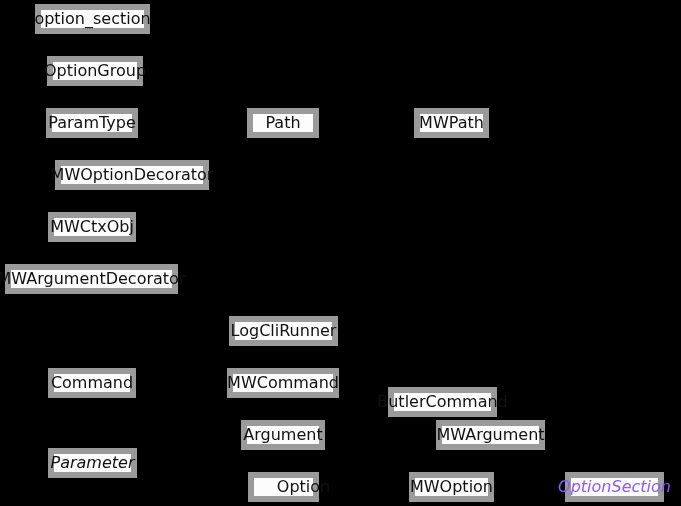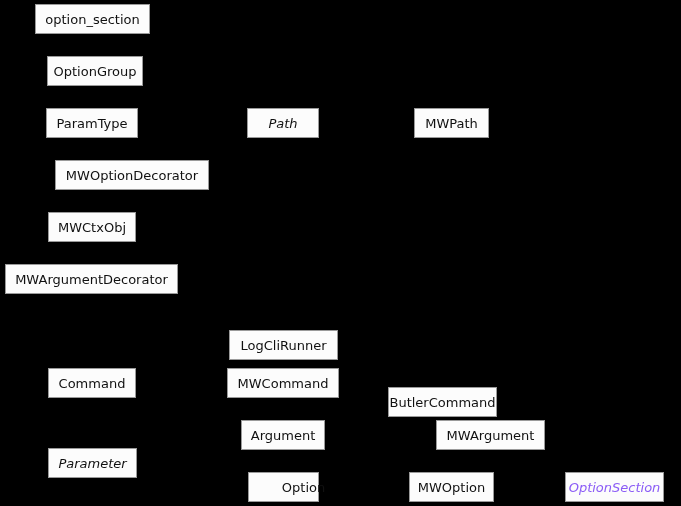--- a/index.html
+++ b/index.html
@@ -12,45 +12,45 @@
     width: 681px;
     height: 506px;
     background: #000000;
     overflow: hidden;
     font-family: "DejaVu Sans", sans-serif;
   }
   .node {
     position: absolute;
     box-sizing: border-box;
     background: #fcfcfc;
-    border: 1px solid #701a75;
+    border: 6px solid #701a75;
     color: #111111;
-    font-size: 13px;
+    font-size: 16px;
     line-height: 1;
     display: flex;
     align-items: center;
     justify-content: center;
     text-align: left;
     white-space: nowrap;
     letter-spacing: 0px;
   }
 </style>
 </head>
 <body>
 
 <div id="diagram" style="width: 681px; height: 506px; background: rgb(0, 0, 0);">
     <div class="node" style="left: 35px; top: 4px; width: 115px; height: 30px; background: rgb(252, 252, 252); border-color: rgb(154, 154, 154); color: rgb(17, 17, 17);">option_section</div>
     <div class="node" style="left: 47px; top: 56px; width: 96px; height: 30px; background: rgb(252, 252, 252); border-color: rgb(154, 154, 154); color: rgb(17, 17, 17);">OptionGroup</div>
     <div class="node" style="left: 46px; top: 108px; width: 92px; height: 30px; background: rgb(252, 252, 252); border-color: rgb(154, 154, 154); color: rgb(17, 17, 17);">ParamType</div>
-    <div class="node" style="left: 247px; top: 108px; width: 72px; height: 30px; background: rgb(252, 252, 252); border-color: rgb(154, 154, 154); color: rgb(17, 17, 17); font-style: italic;">Path</div>
+    <div class="node" style="left: 247px; top: 108px; width: 72px; height: 30px; background: rgb(252, 252, 252); border-color: rgb(154, 154, 154); color: rgb(17, 17, 17);">Path</div>
     <div class="node" style="left: 414px; top: 108px; width: 75px; height: 30px; background: rgb(252, 252, 252); border-color: rgb(154, 154, 154); color: rgb(17, 17, 17);">MWPath</div>
     <div class="node" style="left: 15px; top: 160px; width: 154px; height: 30px; background: rgb(252, 252, 252); border-color: rgb(154, 154, 154); color: rgb(17, 17, 17); margin-left: 40px;">MWOptionDecorator</div>
     <div class="node" style="left: 48px; top: 212px; width: 88px; height: 30px; background: rgb(252, 252, 252); border-color: rgb(154, 154, 154); color: rgb(17, 17, 17);">MWCtxObj</div>
     <div class="node" style="left: 5px; top: 264px; width: 173px; height: 30px; background: rgb(252, 252, 252); border-color: rgb(154, 154, 154); color: rgb(17, 17, 17);">MWArgumentDecorator</div>
-    <div class="node" style="left: 229px; top: 316px; width: 109px; height: 30px; background: rgb(252, 252, 252); border-color: rgb(154, 154, 154); color: rgb(17, 17, 17); margin-top: 14px;">LogCliRunner</div>
+    <div class="node" style="left: 229px; top: 316px; width: 109px; height: 30px; background: rgb(252, 252, 252); border-color: rgb(154, 154, 154); color: rgb(17, 17, 17);">LogCliRunner</div>
     <div class="node" style="left: 48px; top: 368px; width: 88px; height: 30px; background: rgb(252, 252, 252); border-color: rgb(154, 154, 154); color: rgb(17, 17, 17);">Command</div>
     <div class="node" style="left: 227px; top: 368px; width: 112px; height: 30px; background: rgb(252, 252, 252); border-color: rgb(154, 154, 154); color: rgb(17, 17, 17);">MWCommand</div>
     <div class="node" style="left: 388px; top: 387px; width: 109px; height: 30px; background: rgb(252, 252, 252); border-color: rgb(154, 154, 154); color: rgb(17, 17, 17);">ButlerCommand</div>
     <div class="node" style="left: 241px; top: 420px; width: 84px; height: 30px; background: rgb(252, 252, 252); border-color: rgb(154, 154, 154); color: rgb(17, 17, 17);">Argument</div>
     <div class="node" style="left: 397px; top: 420px; width: 109px; height: 30px; background: rgb(252, 252, 252); border-color: rgb(154, 154, 154); color: rgb(17, 17, 17); margin-left: 39px;">MWArgument</div>
     <div class="node" style="left: 48px; top: 448px; width: 89px; height: 30px; background: rgb(252, 252, 252); border-color: rgb(154, 154, 154); color: rgb(17, 17, 17); font-style: italic;">Parameter</div>
     <div class="node" style="left: 248px; top: 472px; width: 71px; height: 30px; background: rgb(252, 252, 252); border-color: rgb(154, 154, 154); color: rgb(17, 17, 17); padding-left: 40px;">Option</div>
     <div class="node" style="left: 409px; top: 472px; width: 85px; height: 30px; background: rgb(252, 252, 252); border-color: rgb(154, 154, 154); color: rgb(17, 17, 17);">MWOption</div>
     <div class="node" style="left: 565px; top: 472px; width: 99px; height: 30px; background: rgb(252, 252, 252); border-color: rgb(154, 154, 154); color: #8b5cf6; font-style: italic;">OptionSection</div>
   </div>

